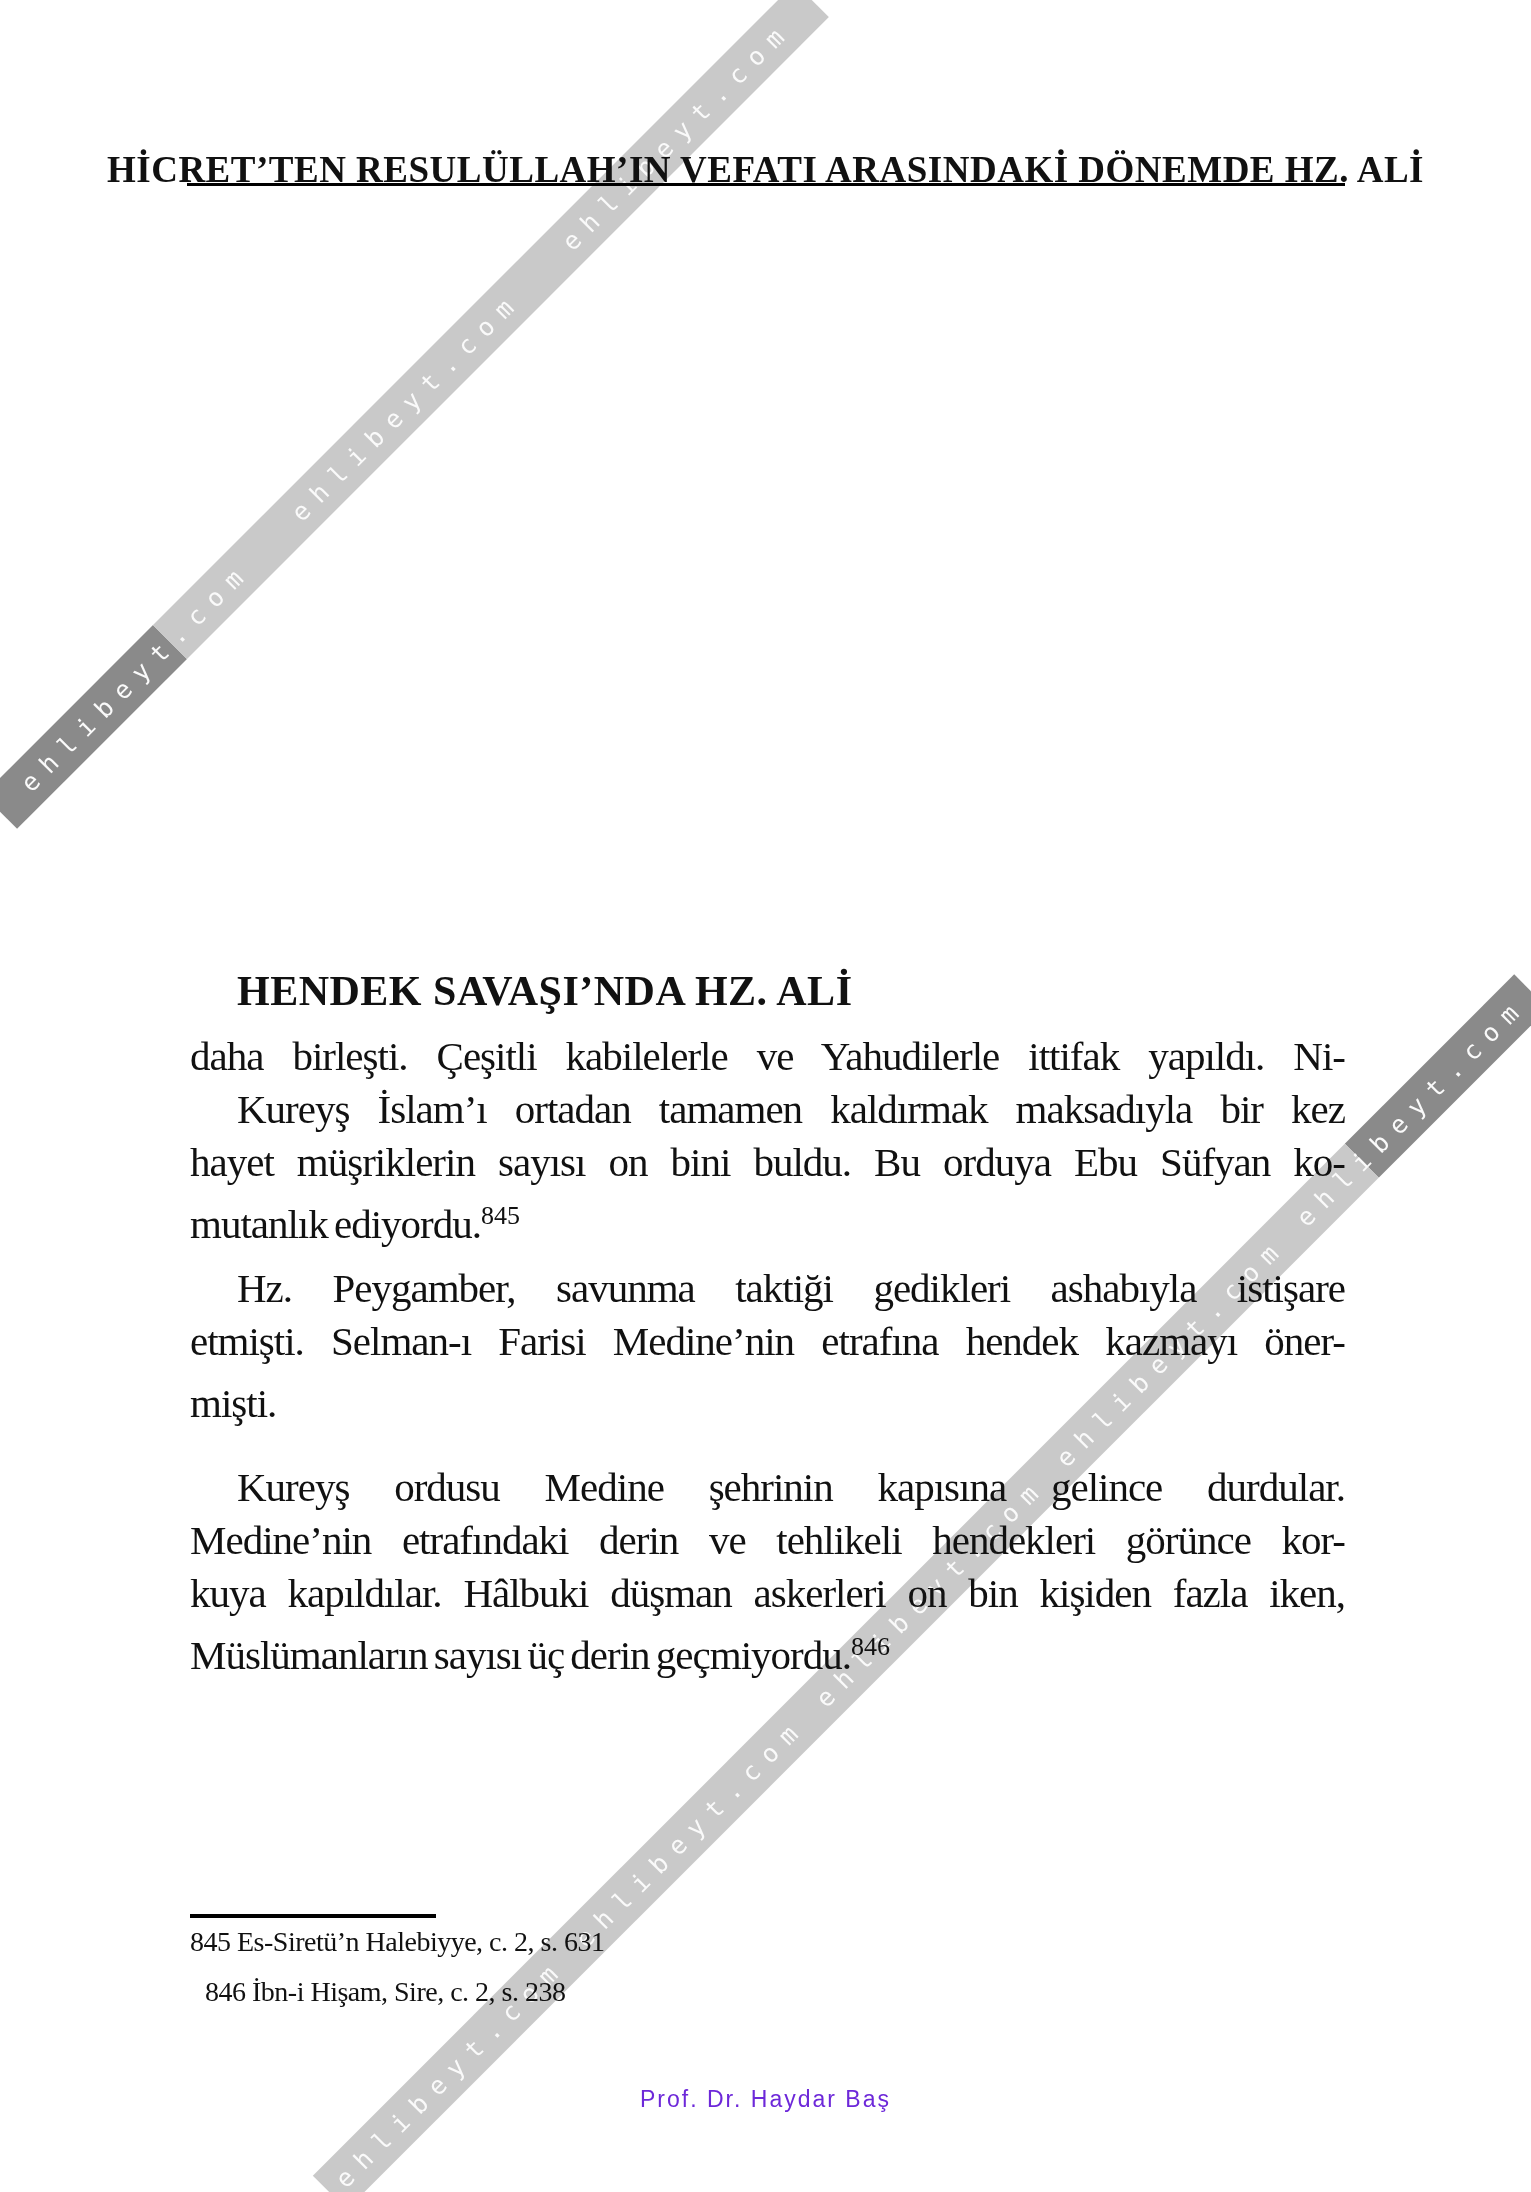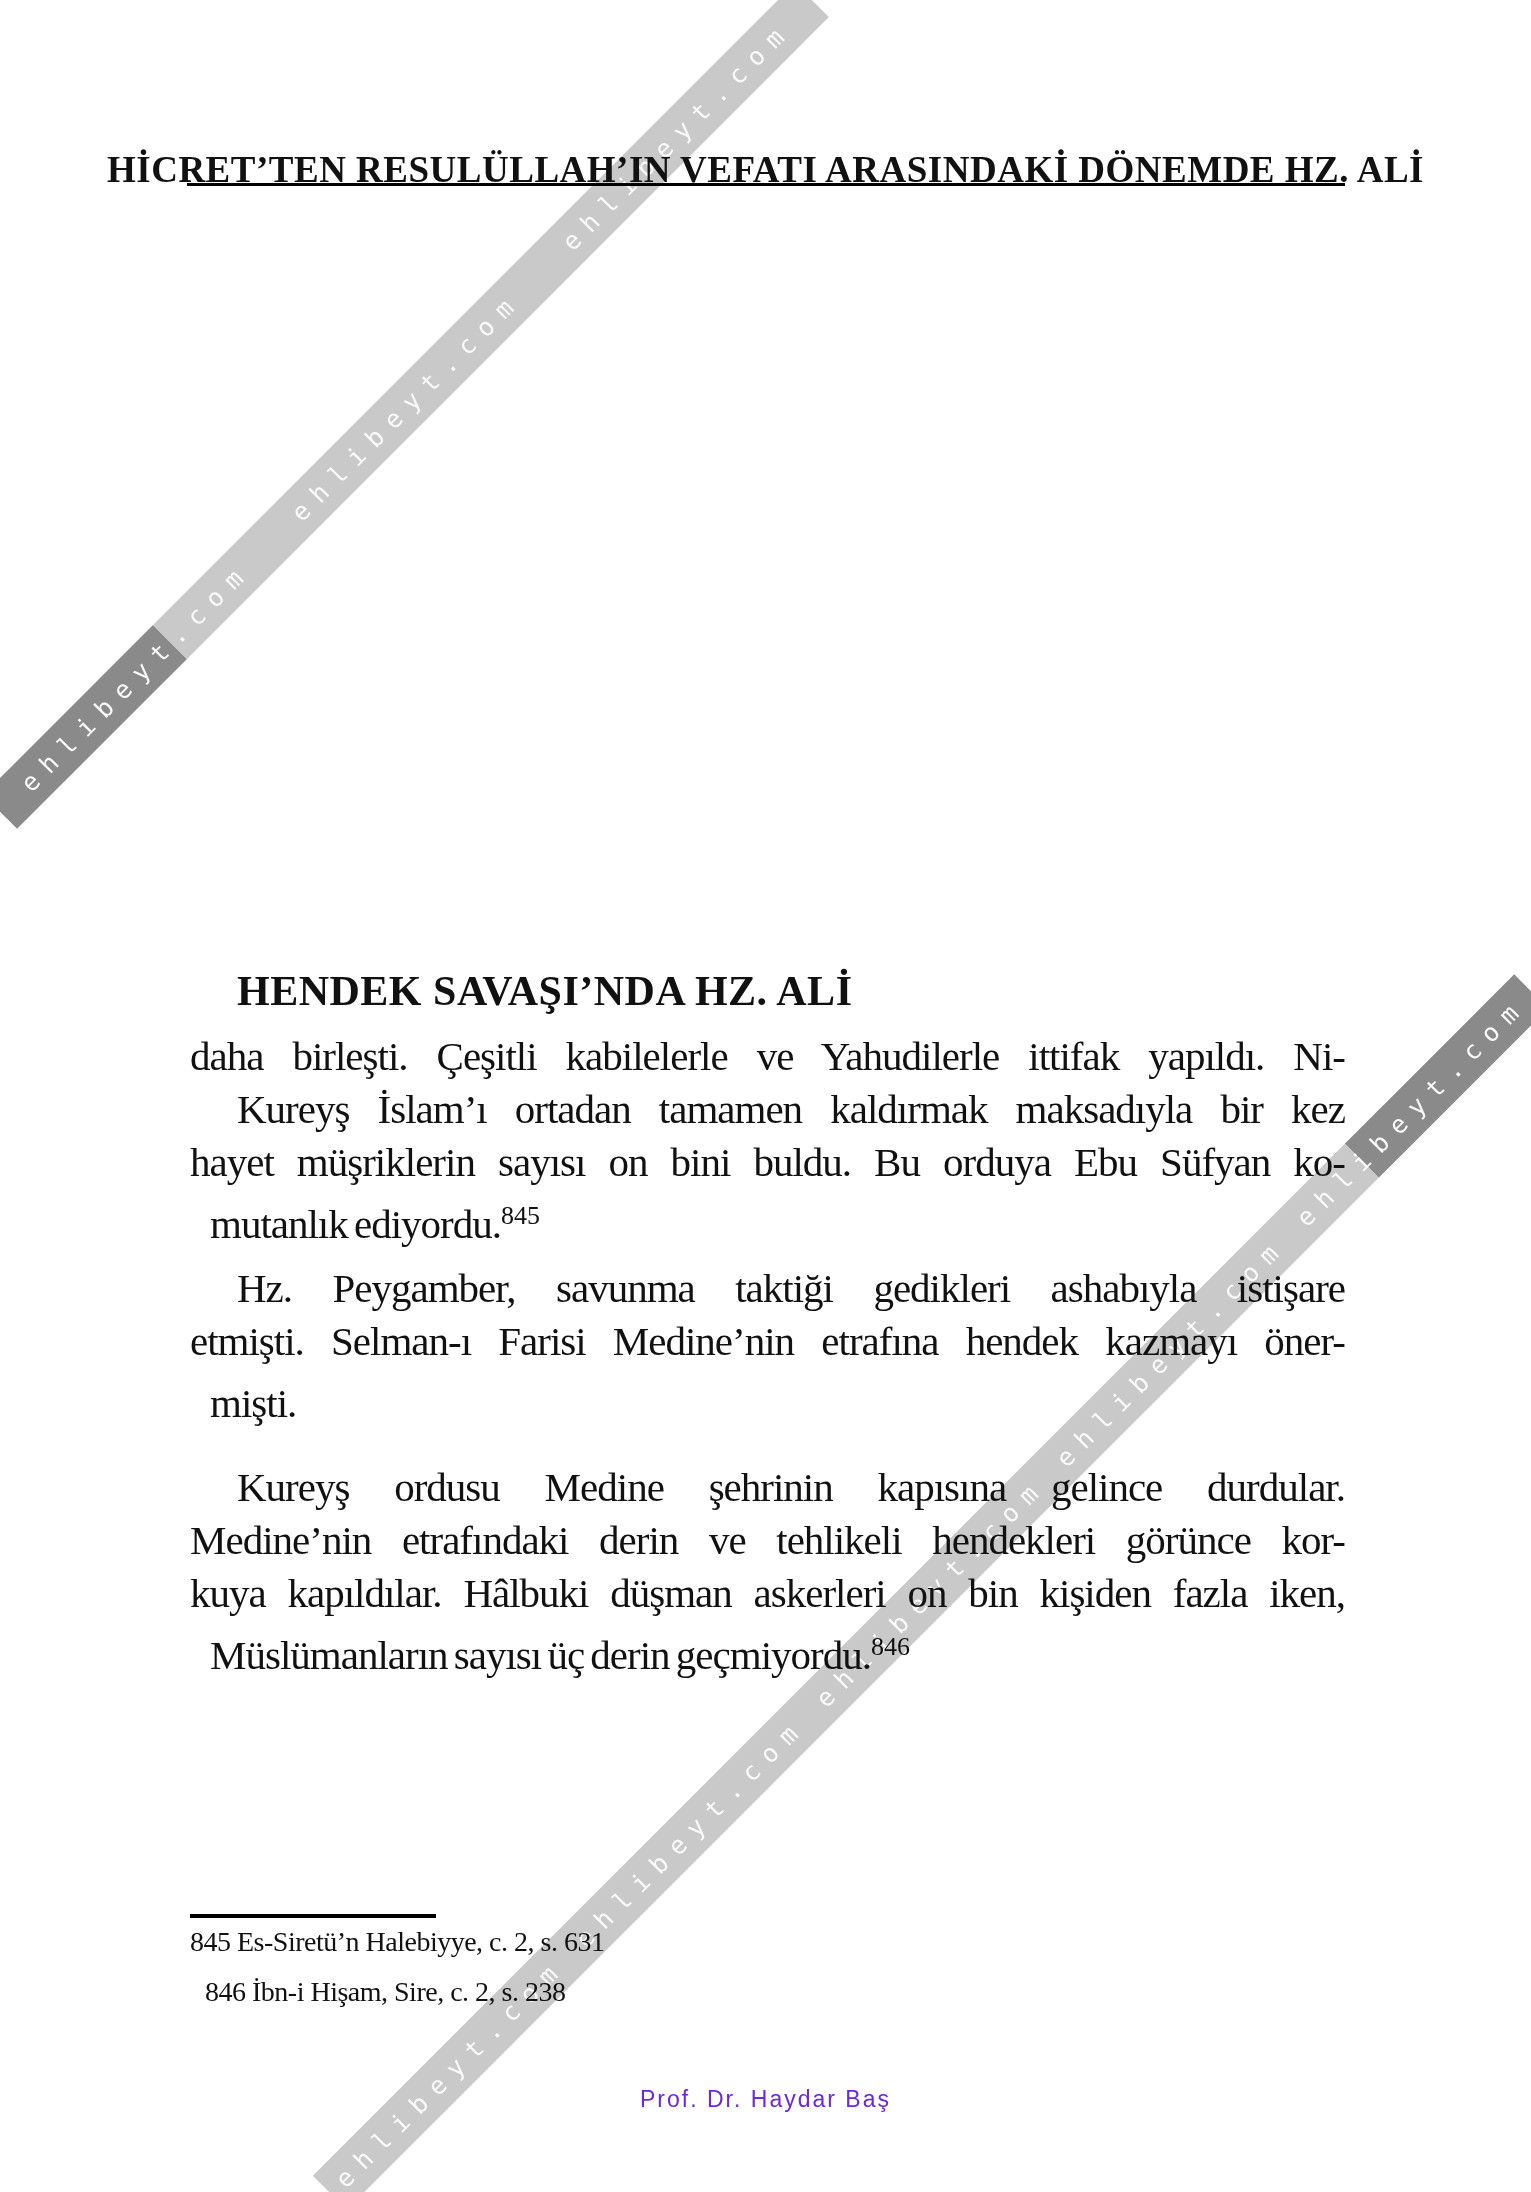--- a/index.html
+++ b/index.html
@@ -56,21 +56,21 @@
     text-indent:47px;
     margin:0 0 12px 0;
   }
   .para{margin:0;font-size:41px;letter-spacing:-1px;word-spacing:-3px;}
   .para .line{
     height:53px;line-height:53px;
     text-align:justify;
     text-align-last:justify;
   }
   .para .line.first{text-indent:47px;}
-  .para .line.last{text-align-last:left;margin-left:20px;}
+  .para .line.last{text-align-last:left;}
   .p1{margin-bottom:20px;}
   .p2{margin-bottom:40px;}
   .p3{margin-bottom:34px;}
   sup.fnref{font-size:26px;vertical-align:14px;letter-spacing:0;}
   
   .fn-rule{
     position:absolute;left:190px;top:1914px;width:246px;height:4px;
     background:#000;z-index:1;
   }
   .footnote{

